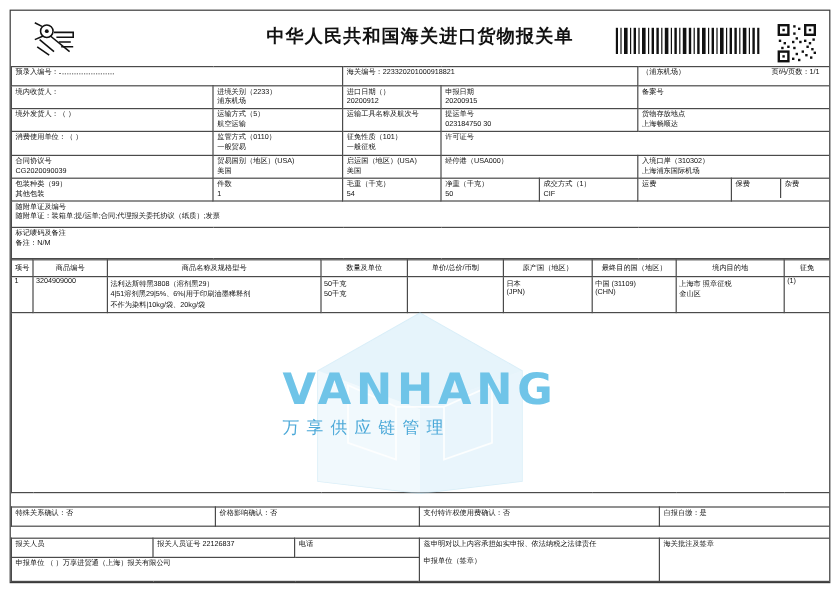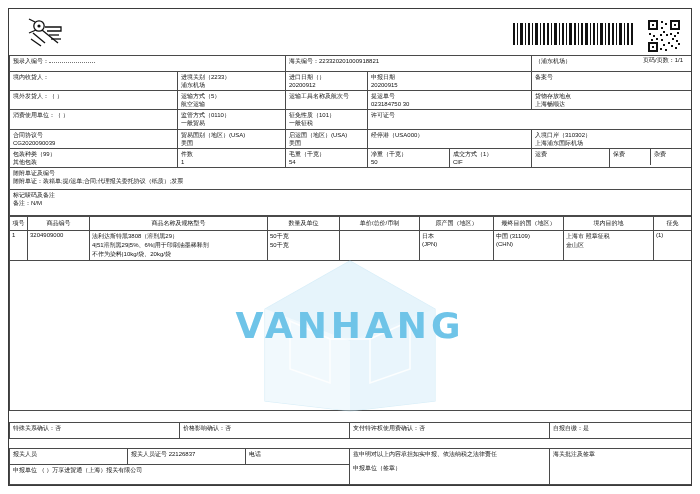--- a/index.html
+++ b/index.html
@@ -147,20 +147,21 @@
           <path d="M6 22 L16 29"></path>
           <path d="M24 18 L34 18"></path>
           <path d="M26 22 L36 22"></path>
           <path d="M10 5 L4 2"></path>
           <path d="M11 13 L4 16"></path>
         </g>
         <circle cx="14" cy="9" r="1.6" fill="#111"></circle>
       </svg>
     </div>
 
+    <div class="doc-title">中华人民共和国海关进口货物报关单</div>
 
     <div class="barcode">
       <svg viewBox="0 0 120 22" width="120" height="22" preserveAspectRatio="none">
         <g fill="#111">
           <rect x="0" y="0" width="2" height="22"></rect>
             <rect x="4" y="0" width="1" height="22"></rect>
           <rect x="7" y="0" width="3" height="22"></rect>
             <rect x="12" y="0" width="1" height="22"></rect>
           <rect x="15" y="0" width="2" height="22"></rect>
             <rect x="19" y="0" width="1" height="22"></rect>
@@ -478,20 +479,21 @@
         <polygon points="215,58 215,150 130,160 130,90" fill="#cfeaf8" opacity="0.9"></polygon>
         <g stroke="#ffffff" stroke-width="1.5" fill="none" opacity="0.9">
           <path d="M70 70 L110 88 L110 132 L70 118 Z"></path>
           <path d="M150 88 L190 70 L190 118 L150 132 Z"></path>
           <path d="M110 88 L150 88"></path>
         </g>
       </g>
     </svg>
     <div class="wm-text">
       <div class="wm-main">VANHANG</div>
+      <div class="wm-sub">万享供应链管理</div>
     </div>
   </div>
 
   <table class="grid" style="position:absolute;left:0;right:0;bottom:46px;width:100%">
     <colgroup>
         <col style="width:170px">
         <col style="width:170px">
         <col style="width:200px">
         <col style="width:142px">
       </colgroup>

